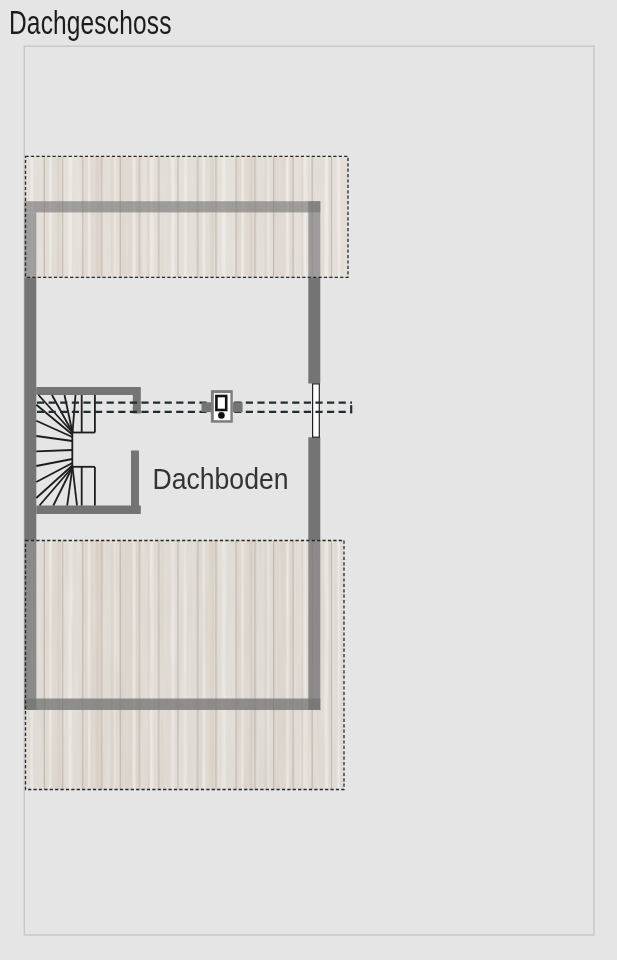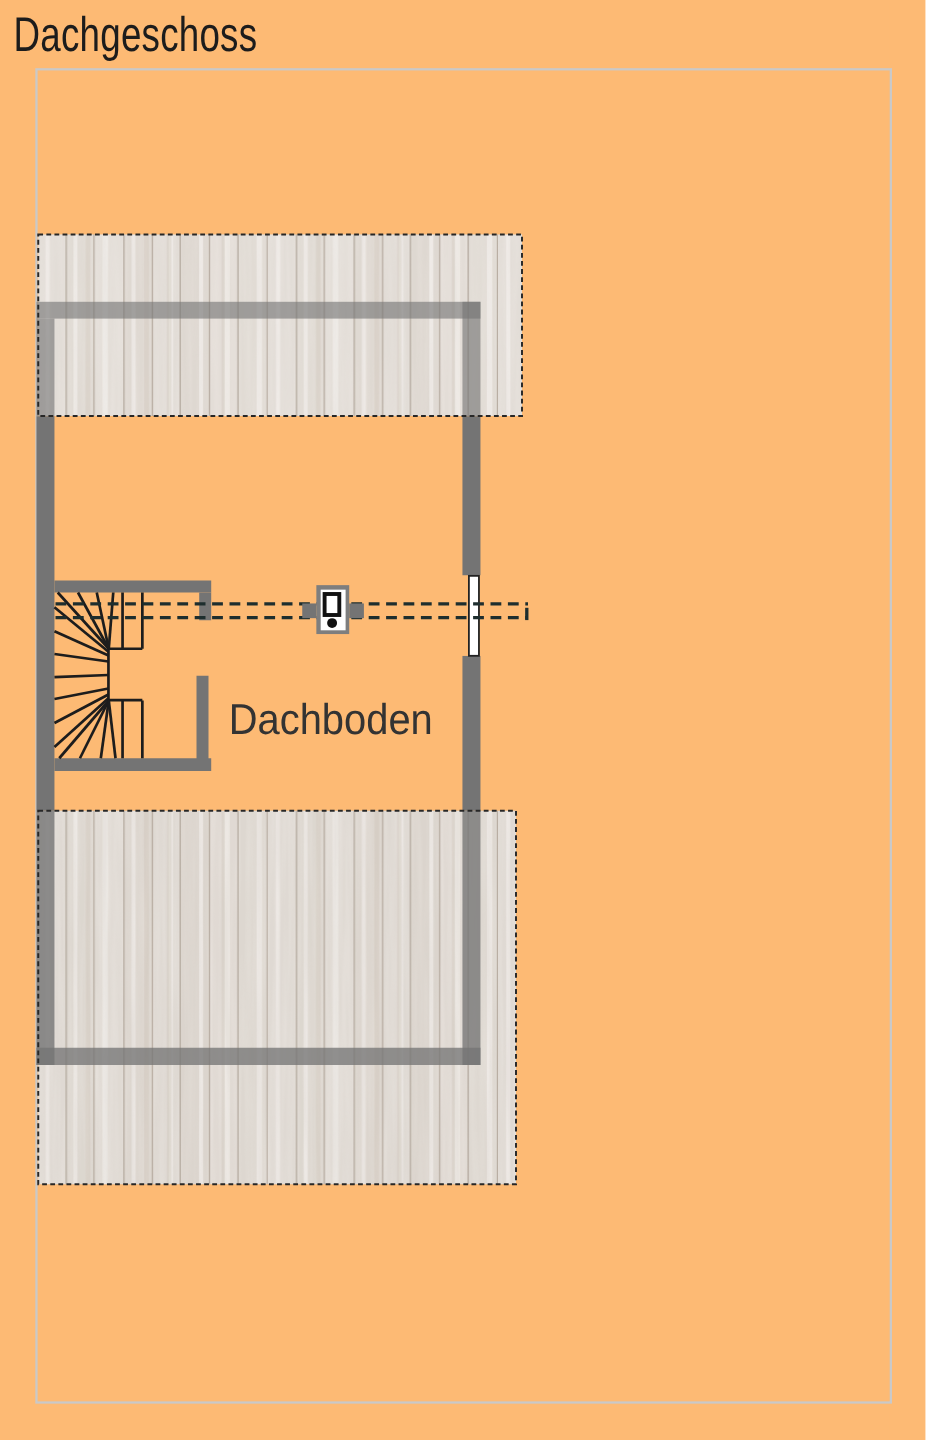--- a/index.html
+++ b/index.html
@@ -1,16 +1,16 @@
 <!DOCTYPE html>
 <html><head>
 <meta charset="utf-8">
 <style>
 html,body{margin:0;padding:0;background:#ffffff;}
-#page{position:relative;width:617px;height:960px;background:#fdba74;overflow:hidden;font-family:"Liberation Sans",sans-serif;}
+#page{position:relative;width:617px;height:960px;background:#e5e5e5;overflow:hidden;font-family:"Liberation Sans",sans-serif;}
 #title{position:absolute;left:9px;top:4.5px;font-size:32.5px;color:#1c1c1c;transform:scaleX(0.754);transform-origin:left top;white-space:nowrap;letter-spacing:0.2px;}
 </style>
 </head>
 <body>
 <div id="page">
 
 <div id="title">Dachgeschoss</div>
 <svg width="617" height="960" viewBox="0 0 617 960">
 <defs>
 <pattern id="wood" patternUnits="userSpaceOnUse" x="25" y="0" width="153.5" height="280">

